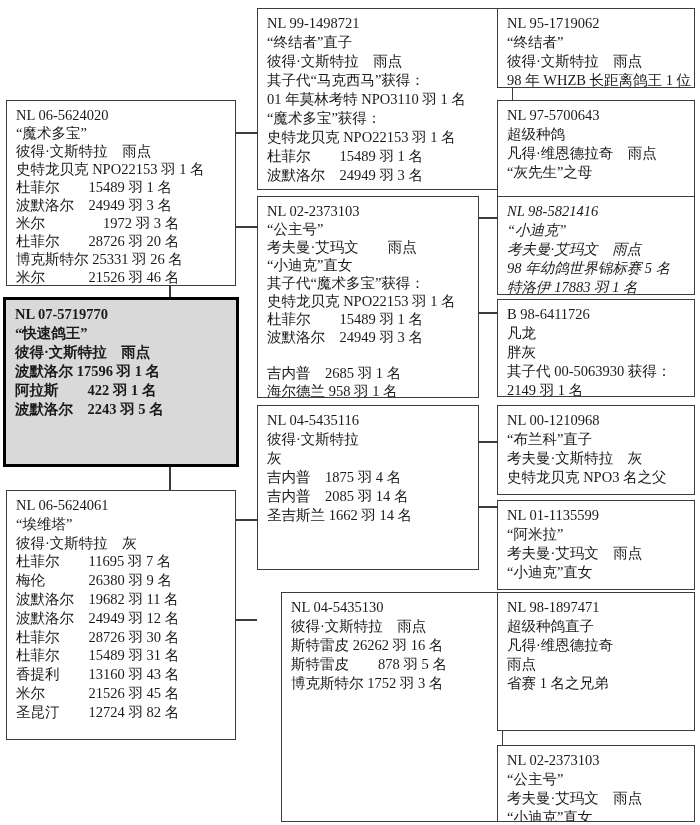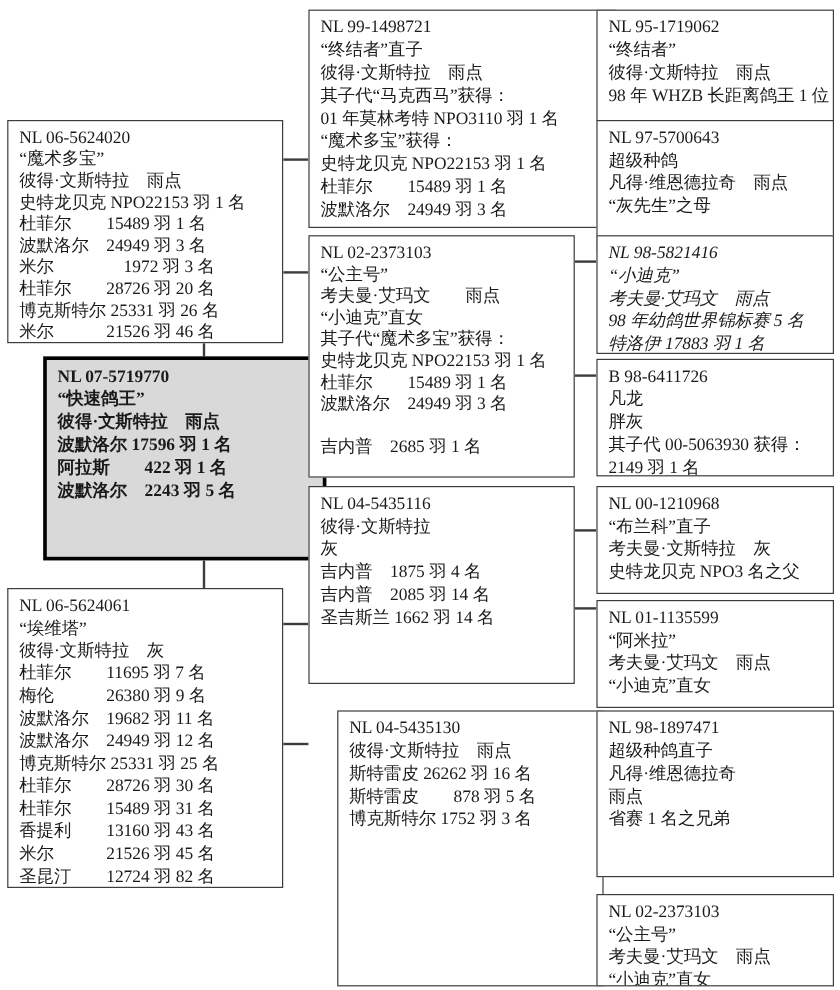--- a/index.html
+++ b/index.html
@@ -12,32 +12,32 @@
     position:absolute; box-sizing:border-box;
     border:1px solid #3c3c3c; background:#ffffff;
     padding:5px 6px 0 9px; overflow:hidden; white-space:nowrap;
   }
   .box .line { height:19px; line-height:19px; }
   .box.emphasis {
     border:3px solid #000000; background:#d9d9d9; font-weight:bold;
   }
   
   #box-1  { left:6px;   top:100px; width:230px; height:186px; }
-  #box-2  { left:3px;   top:297px; width:236px; height:170px;margin-left:33px; }
+  #box-2  { left:3px;   top:297px; width:236px; height:170px; }
   #box-3  { left:6px;   top:490px; width:230px; height:250px; }
   #box-1 .line { height:18px; line-height:18px; }
   #box-3 .line { height:18.8px; line-height:18.8px; }
   
   #box-4  { left:257px; top:8px;   width:256px; height:182px; }
   #box-5  { left:257px; top:196px; width:222px; height:202px; }
   #box-6  { left:257px; top:405px; width:222px; height:165px; }
   #box-7  { left:257px; top:592px; width:222px; height:230px;margin-left:24px; }
   #box-5 .line { height:18px; line-height:18px; }
   
-  #box-8  { left:497px; top:8px;   width:198px; height:93px; }
+  #box-8  { left:497px; top:8px;   width:198px; height:80px; }
   #box-9  { left:497px; top:100px; width:198px; height:111px; }
   #box-10 { left:497px; top:196px; width:198px; height:99px;font-style:italic; }
   #box-11 { left:497px; top:299px; width:198px; height:98px; }
   #box-12 { left:497px; top:405px; width:198px; height:90px; }
   #box-13 { left:497px; top:500px; width:198px; height:90px; }
   #box-14 { left:497px; top:592px; width:198px; height:139px; }
   #box-15 { left:497px; top:745px; width:198px; height:77px; }
   
   .connector { position:absolute; background:#3c3c3c; }
   .connector.h { height:1.5px; }
@@ -96,21 +96,20 @@
       <div class="line">波默洛尔　2243 羽 5 名</div>
     </div>
     <div class="box" id="box-3">
       <div class="line">NL 06-5624061</div>
       <div class="line">“埃维塔”</div>
       <div class="line">彼得·文斯特拉　灰</div>
       <div class="line">杜菲尔　　11695 羽 7 名</div>
       <div class="line">梅伦　　　26380 羽 9 名</div>
       <div class="line">波默洛尔　19682 羽 11 名</div>
       <div class="line">波默洛尔　24949 羽 12 名</div>
-      <div class="line">博克斯特尔 25331 羽 25 名</div>
       <div class="line">杜菲尔　　28726 羽 30 名</div>
       <div class="line">杜菲尔　　15489 羽 31 名</div>
       <div class="line">香提利　　13160 羽 43 名</div>
       <div class="line">米尔　　　21526 羽 45 名</div>
       <div class="line">圣昆汀　　12724 羽 82 名</div>
     </div>
     <div class="box" id="box-4">
       <div class="line">NL 99-1498721</div>
       <div class="line">“终结者”直子</div>
       <div class="line">彼得·文斯特拉　雨点</div>
@@ -125,20 +124,21 @@
       <div class="line">NL 02-2373103</div>
       <div class="line">“公主号”</div>
       <div class="line">考夫曼·艾玛文　　雨点</div>
       <div class="line">“小迪克”直女</div>
       <div class="line">其子代“魔术多宝”获得：</div>
       <div class="line">史特龙贝克 NPO22153 羽 1 名</div>
       <div class="line">杜菲尔　　15489 羽 1 名</div>
       <div class="line">波默洛尔　24949 羽 3 名</div>
       <div class="line"></div>
       <div class="line">吉内普　2685 羽 1 名</div>
+      <div class="line">海尔德兰 958 羽 1 名</div>
     </div>
     <div class="box" id="box-6">
       <div class="line">NL 04-5435116</div>
       <div class="line">彼得·文斯特拉</div>
       <div class="line">灰</div>
       <div class="line">吉内普　1875 羽 4 名</div>
       <div class="line">吉内普　2085 羽 14 名</div>
       <div class="line">圣吉斯兰 1662 羽 14 名</div>
     </div>
     <div class="box" id="box-7">

